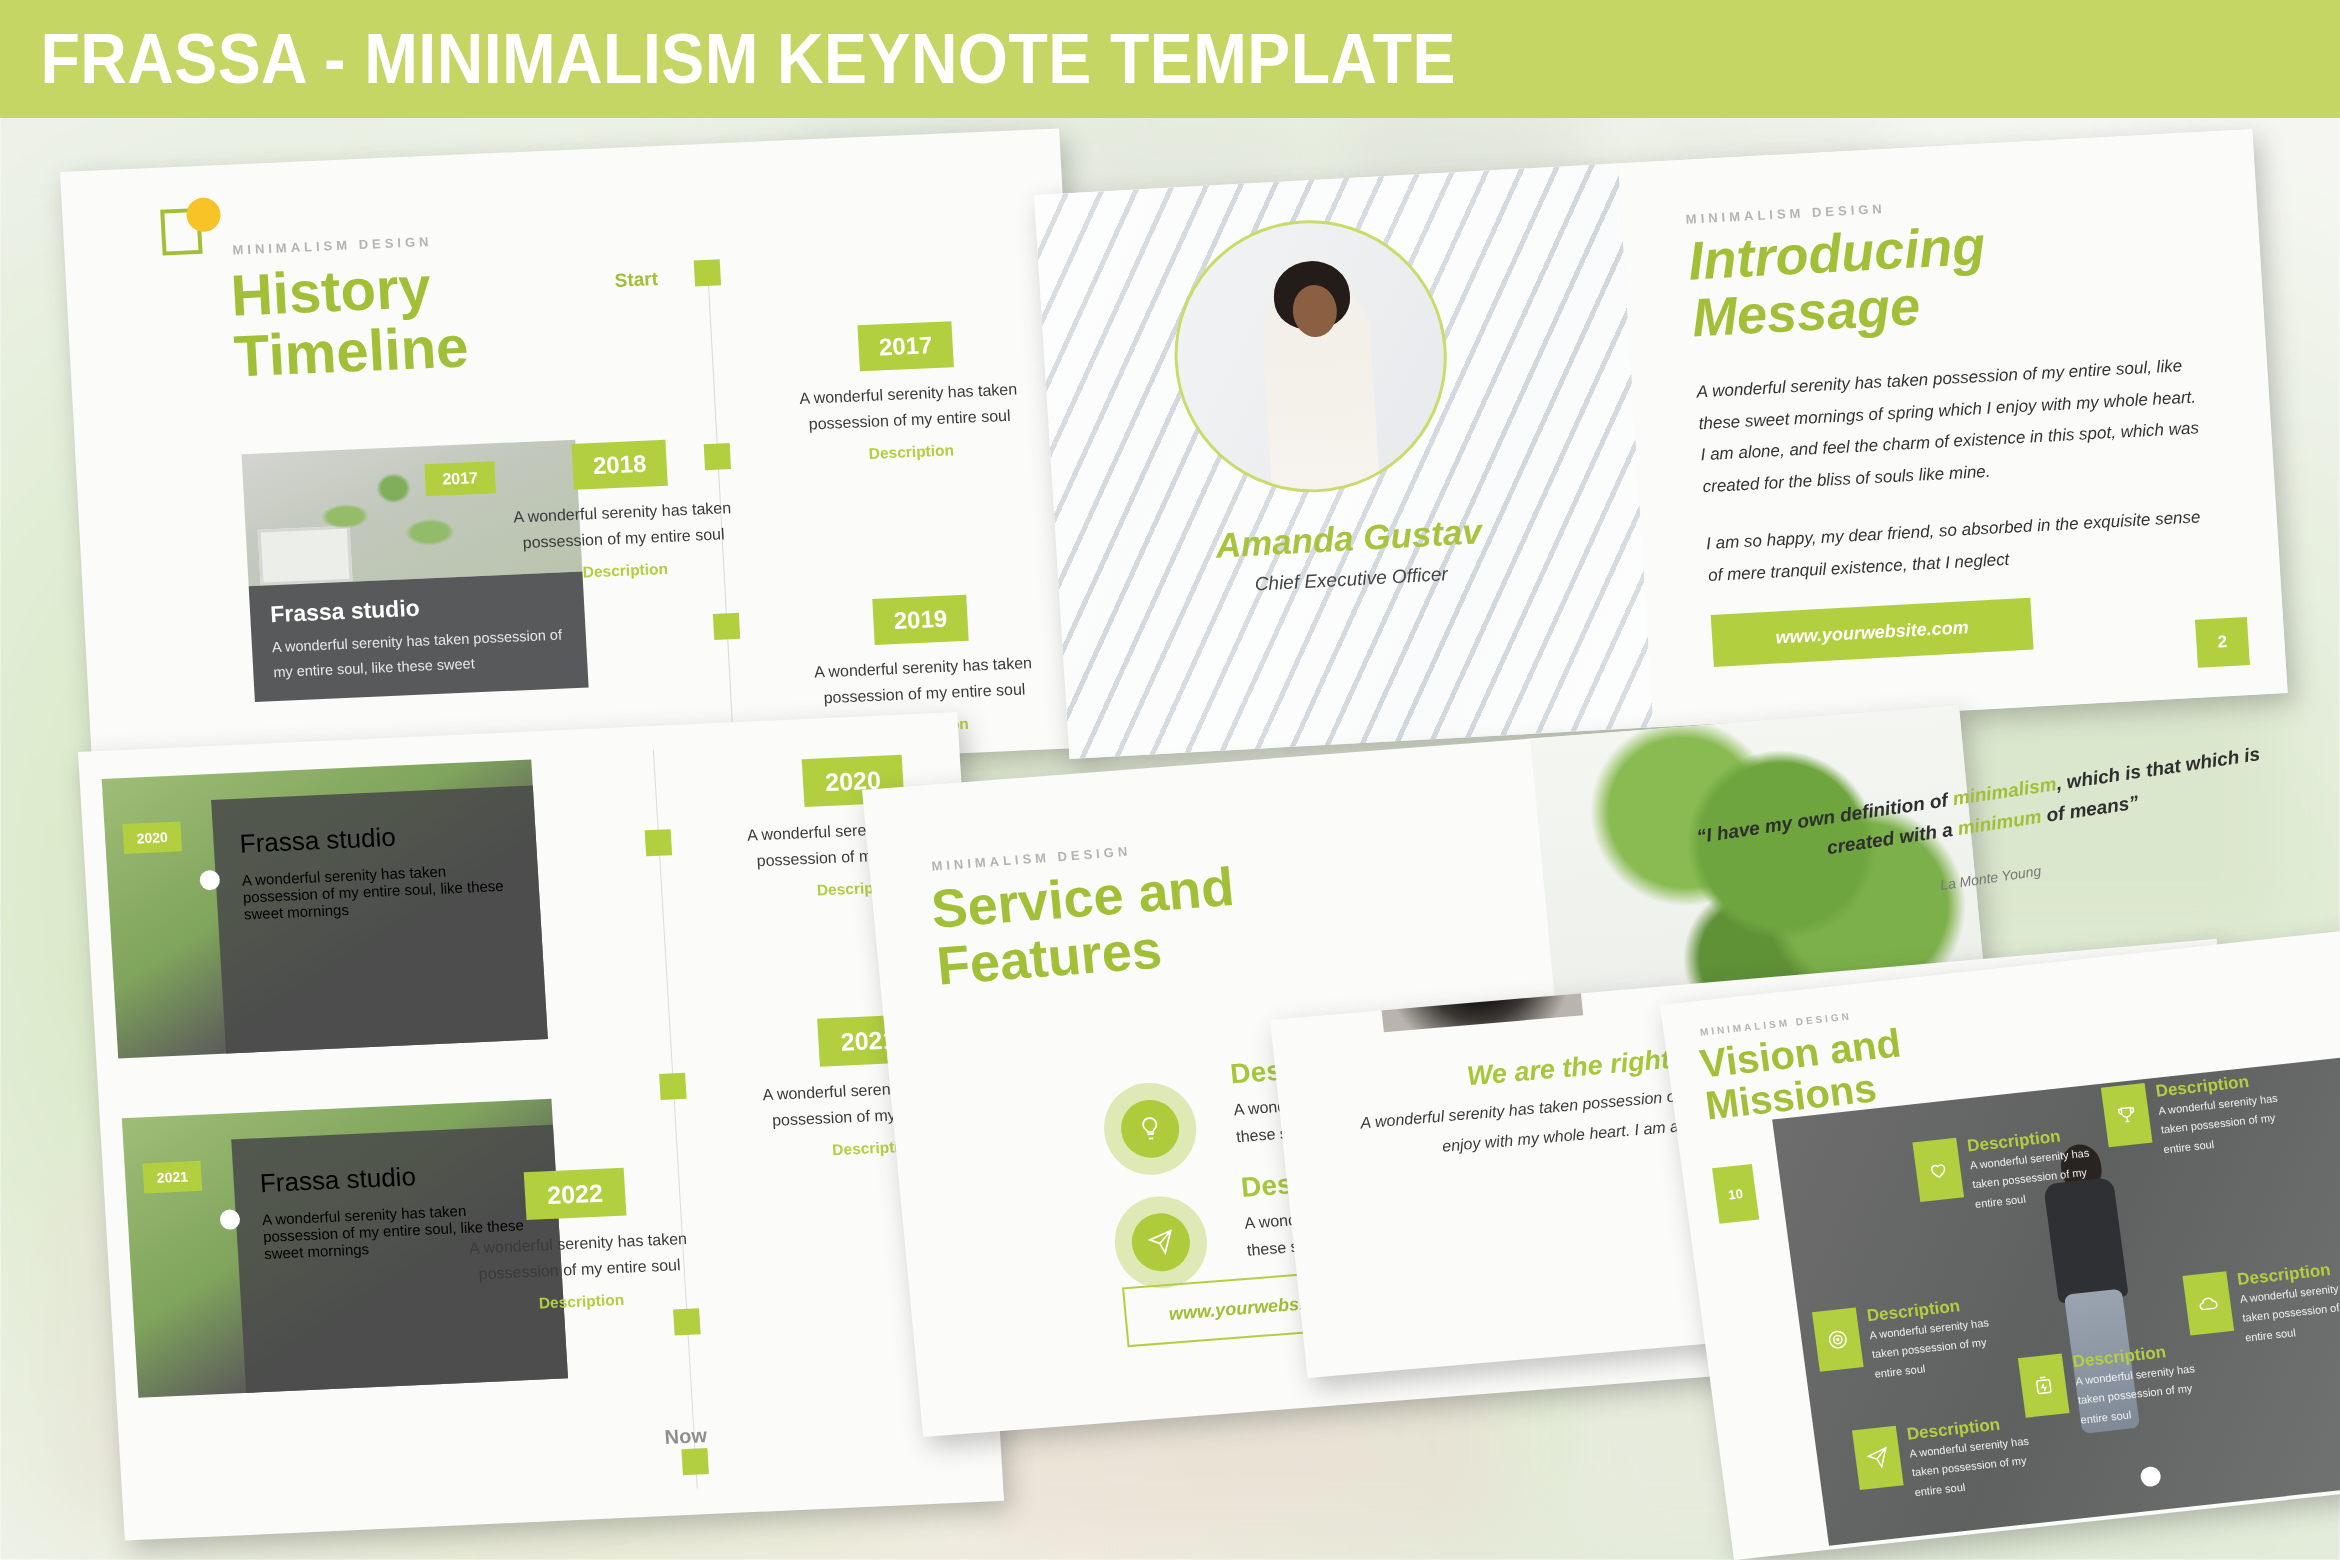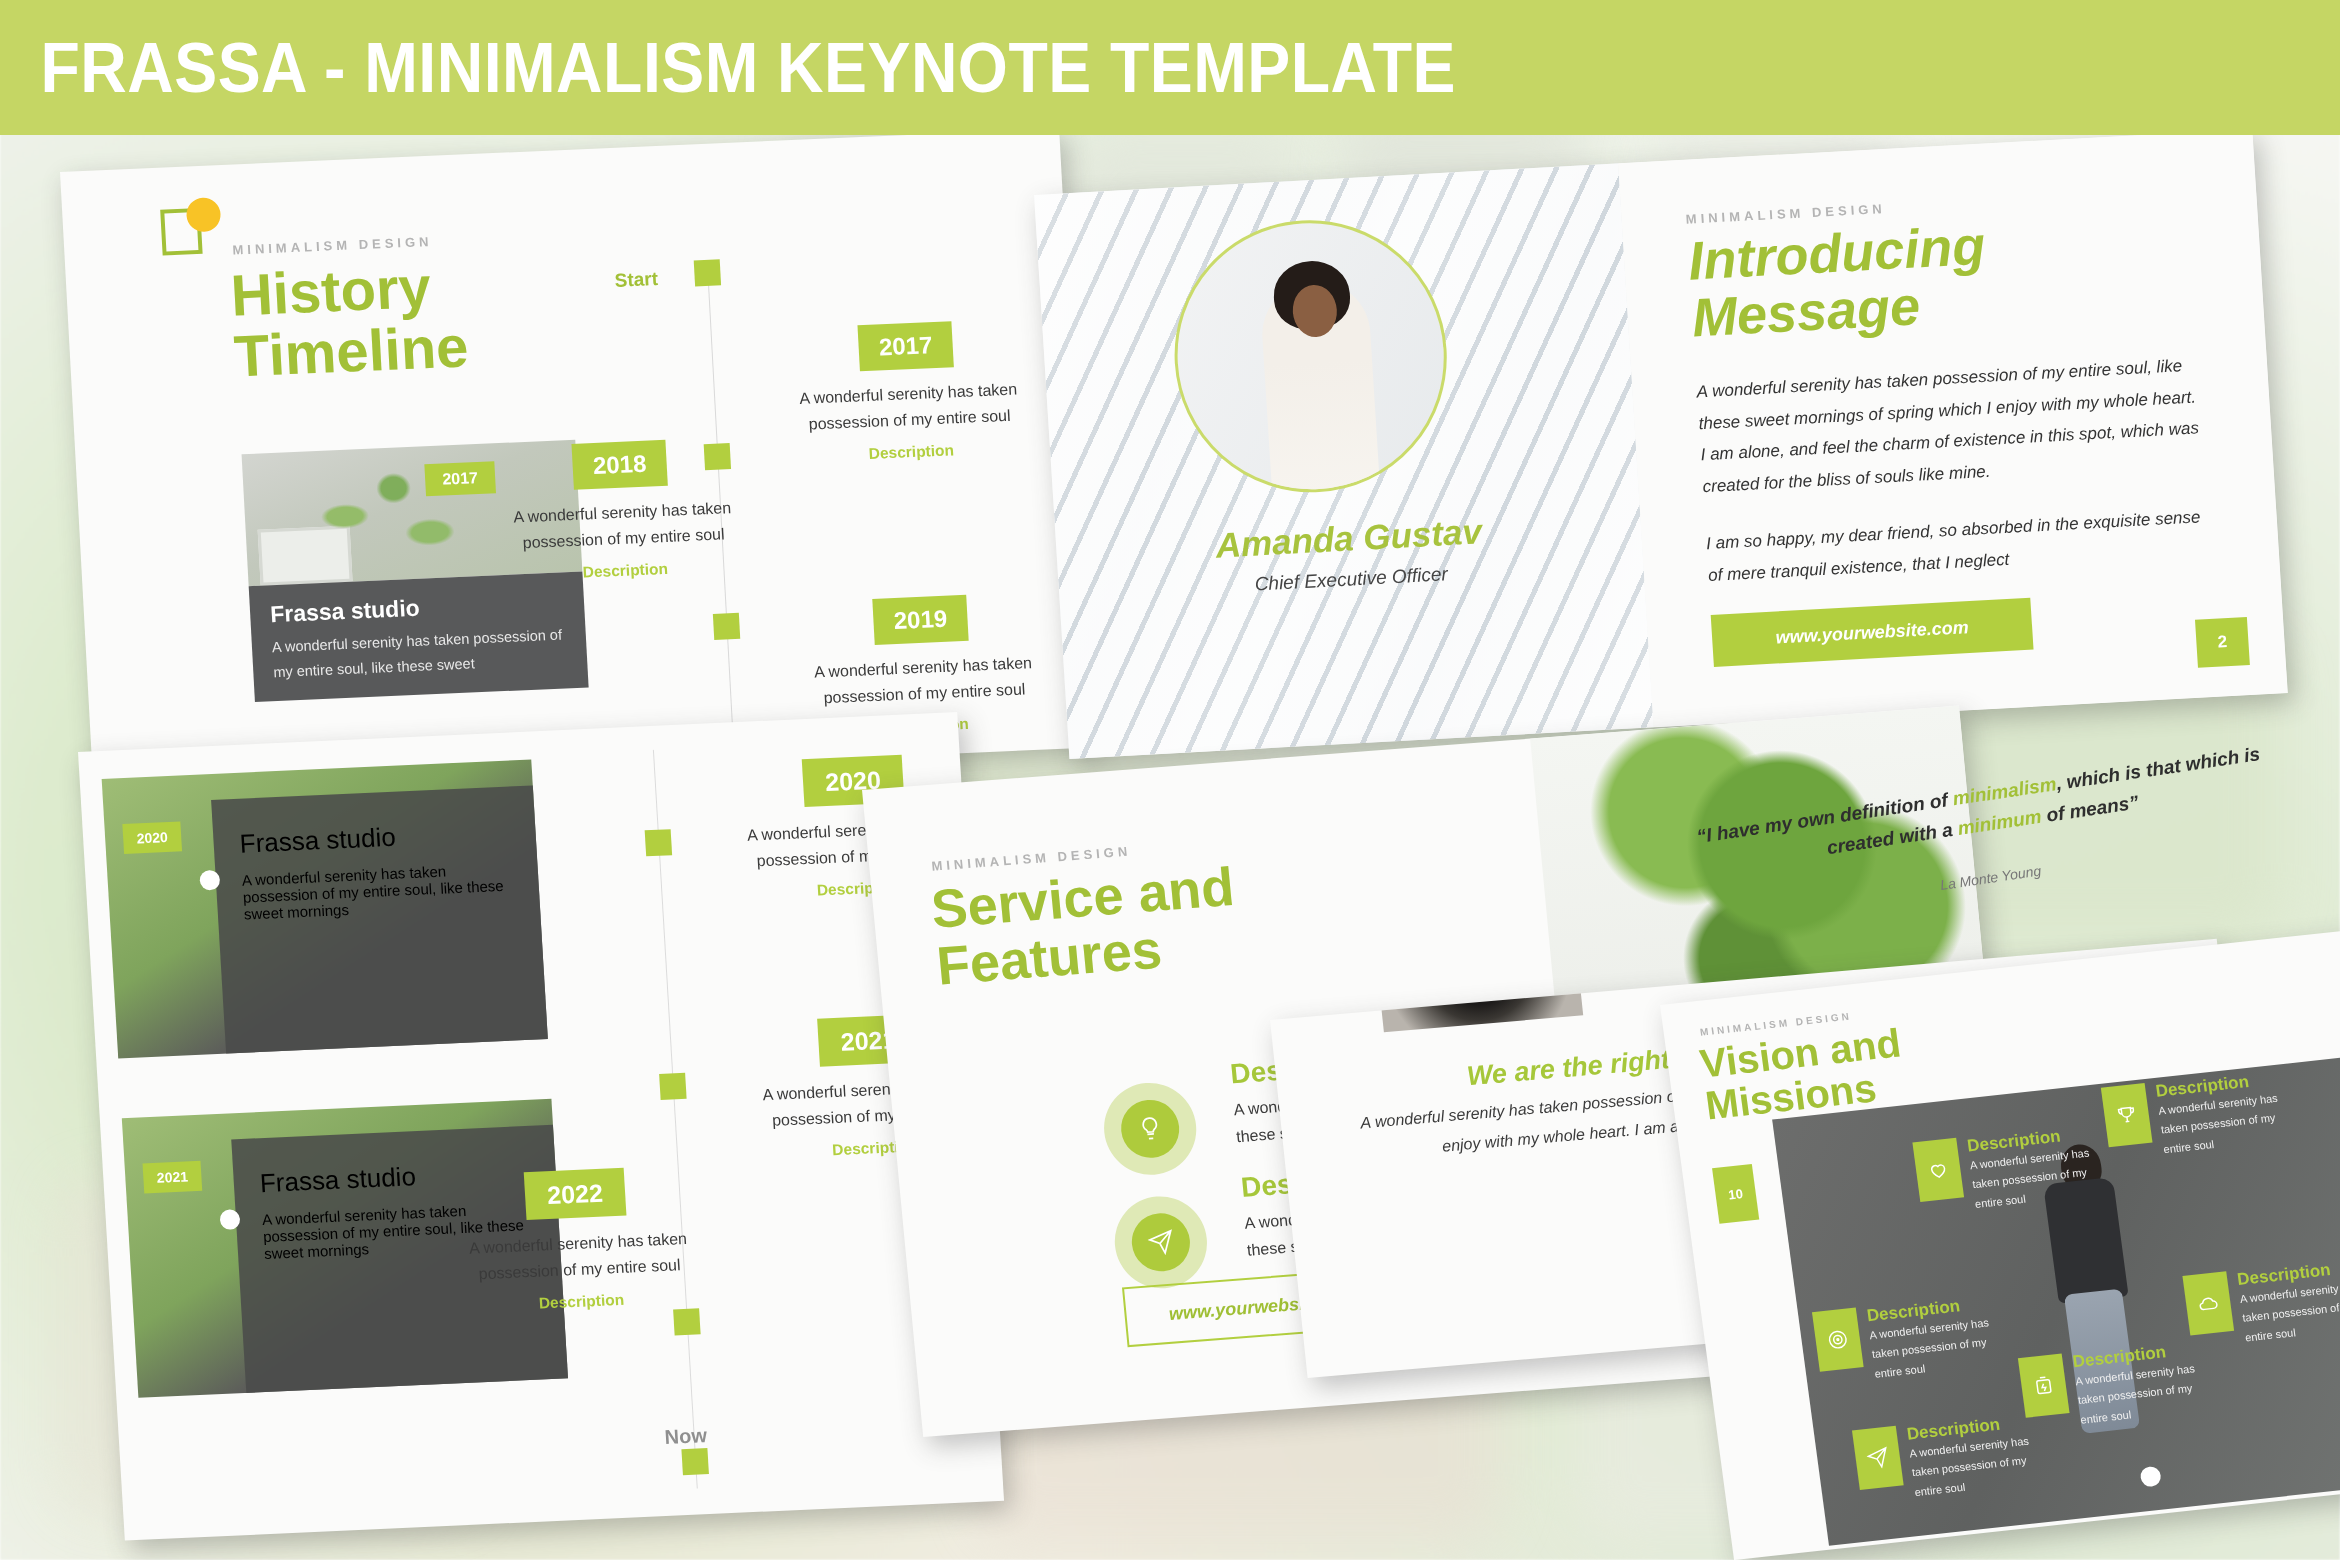--- a/index.html
+++ b/index.html
@@ -22,21 +22,21 @@
   .b2 { left:1070px; top:130px;  width:230px; height:300px; background:#dfe3d9; }
   .b3 { left:1340px; top:110px;  width:250px; height:320px; background:#dcdfd6; }
   .b4 { left:1650px; top:120px;  width:250px; height:300px; background:#e3e6dd; }
   .b5 { left:820px;  top:470px;  width:420px; height:180px; background:#cfd9c0; }
   .b6 { left:1850px; top:640px;  width:430px; height:300px; background:#d7e3c6; }
   .b7 { left:60px;   top:1180px; width:420px; height:330px; background:#e7e3d6; }
   .b8 { left:980px;  top:1300px; width:520px; height:240px; background:#e9ded3; }
   .b9 { left:1580px; top:1320px; width:380px; height:220px; background:#ecece4; }
 
   
-  .banner { position:absolute; left:0; top:0; width:2340px; height:135px;
+  .banner { position:absolute; left:0; top:0; width:2340px; height:118px;
             background:#c5d664; display:flex; align-items:center; z-index:60; }
   .banner h1 { color:#fff; font-size:70px; letter-spacing:.5px;
                font-weight:700; font-stretch:condensed; padding-left:44px;
                font-family:"Liberation Sans Narrow","Liberation Sans", sans-serif;
                transform:scaleX(.92); transform-origin:left center; white-space:nowrap; }
 
   
   .slide { position:absolute; background:#fbfbfa; overflow:hidden;
            box-shadow:6px 10px 26px rgba(60,60,60,.30);
            font-family:"Liberation Sans", sans-serif; }

